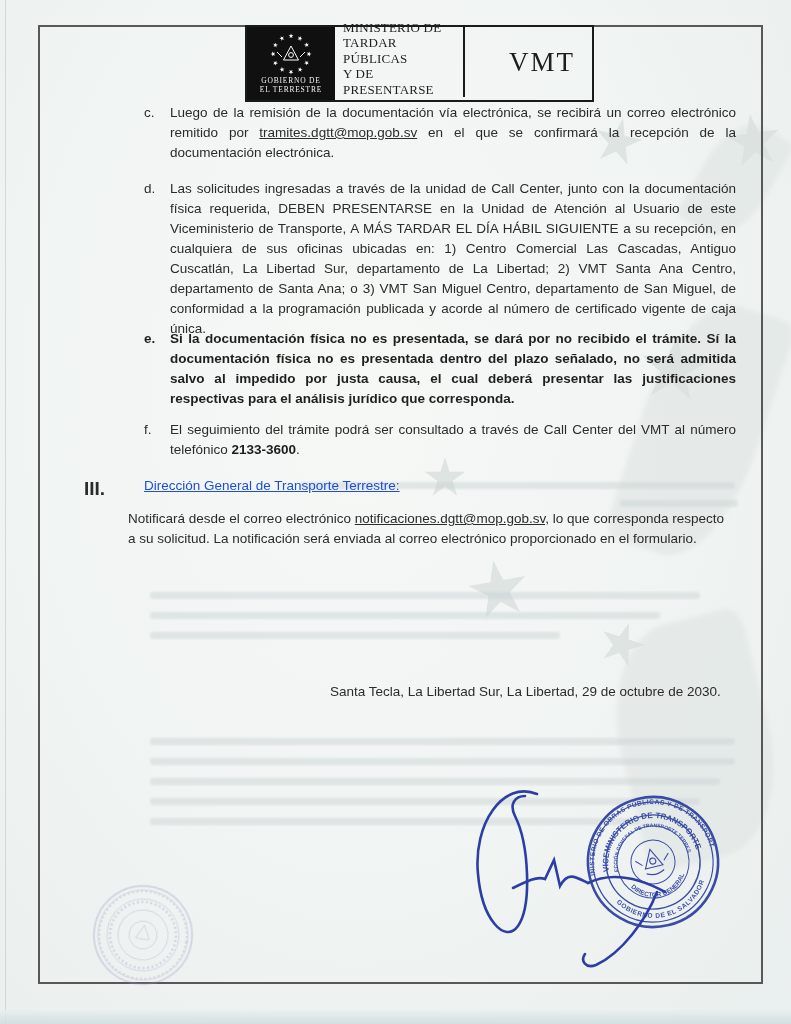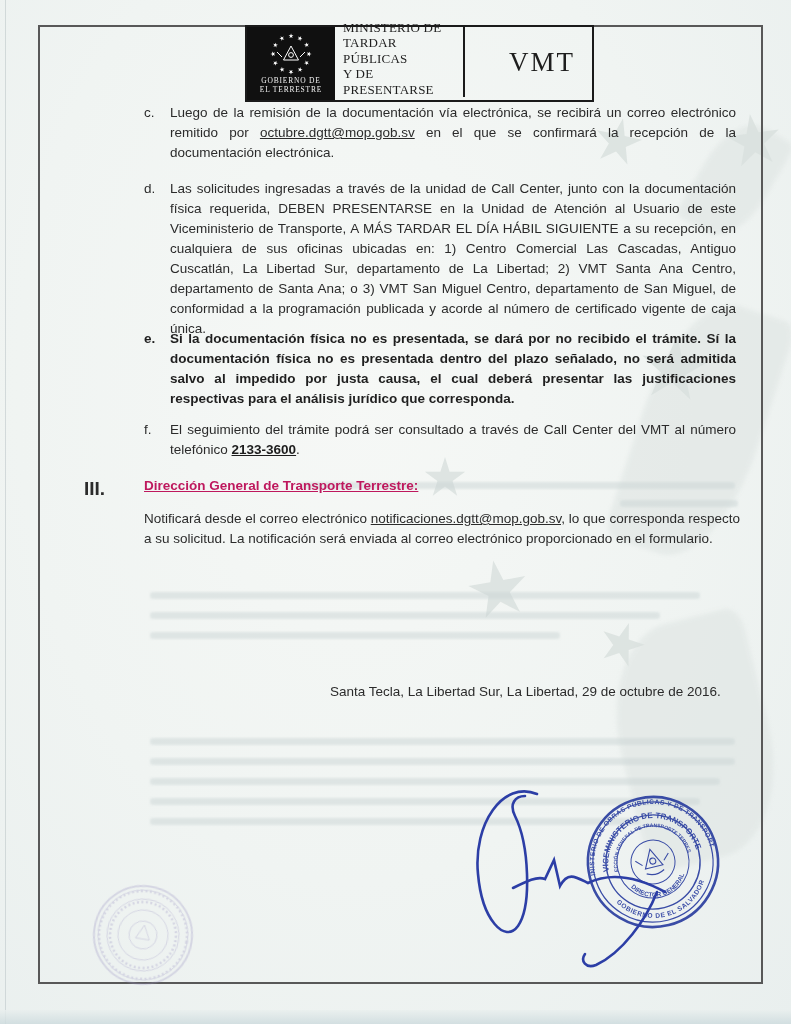--- a/index.html
+++ b/index.html
@@ -28,26 +28,26 @@
   .gov-text{font-family:"Liberation Serif", serif;color:#f2f2f2;font-size:7.5px;letter-spacing:.8px;line-height:8.5px;text-align:center;}
   .cell-ministry{width:130px;height:70px;border-right:2px solid #1a1a1a;display:flex;flex-direction:column;justify-content:flex-end;padding-left:8px;box-sizing:border-box;background:transparent;}
   .cell-ministry div{font-family:"Liberation Serif", serif;font-size:13px;line-height:15.5px;color:#1e1e1e;letter-spacing:.2px;}
   .cell-vmt{width:100px;height:70px;display:flex;align-items:center;justify-content:center;
     font-family:"Liberation Serif", serif;font-size:27px;letter-spacing:2px;color:#1e1e1e;padding-left:27px;}
 
   
   .item{position:absolute;display:flex;z-index:3;}
   .item .lbl{width:26px;flex:0 0 26px;font-size:13.5px;line-height:20px;}
   .item .txt{width:566px;font-size:13.5px;line-height:20px;text-align:justify;}
-  .bold{font-weight:bold;color:#1c1c1c;text-decoration:underline;}
+  .bold{font-weight:bold;color:#1c1c1c;}
   .u{text-decoration:underline;}
   #item-e .txt, #item-e .lbl{font-weight:bold;color:#1f1f1f;}
   .sec3-num{position:absolute;left:84px;top:478px;font-size:19px;font-weight:bold;z-index:3;}
-  .sec3-head{position:absolute;left:144px;top:478px;font-size:13.5px;font-weight:bold;text-decoration:underline;z-index:3;color:#be185d;}
-  .sec3-body{position:absolute;left:144px;top:509px;width:596px;font-size:13.5px;line-height:20px;text-align:justify;z-index:3;}
+  .sec3-head{position:absolute;left:144px;top:478px;font-size:13.5px;font-weight:normal;text-decoration:underline;z-index:3;color:#1d4ed8;}
+  .sec3-body{position:absolute;left:128px;top:509px;width:596px;font-size:13.5px;line-height:20px;text-align:justify;z-index:3;}
   .dateline{position:absolute;left:330px;top:684px;font-size:13.5px;z-index:3;}
 
   
   .stamp-blue{position:absolute;left:578px;top:787px;z-index:4;transform:rotate(-14deg);opacity:.92;}
   .stamp-faint{position:absolute;left:91px;top:883px;z-index:4;opacity:.3;filter:blur(.6px);transform:rotate(9deg);}
   .signature{position:absolute;left:445px;top:768px;z-index:5;}
 </style>
 </head>
 <body>
 
@@ -116,21 +116,21 @@
   <div class="cell-ministry">
     <div>MINISTERIO DE</div>
     <div>TARDAR PÚBLICAS</div>
     <div>Y DE PRESENTARSE</div>
   </div>
   <div class="cell-vmt">VMT</div>
 </div>
 
 <div class="item" id="item-c" style="left:144px;top:103px;">
   <span class="lbl">c.</span>
-  <div class="txt"><span>Luego de la remisión de la documentación vía electrónica, se recibirá un correo electrónico remitido por </span><span class="u">octubre.dgtt@mop.gob.sv</span><span> en el que se confirmará la recepción de la documentación electrónica.</span></div>
+  <div class="txt"><span>Luego de la remisión de la documentación vía electrónica, se recibirá un correo electrónico remitido por </span><span class="u">tramites.dgtt@mop.gob.sv</span><span> en el que se confirmará la recepción de la documentación electrónica.</span></div>
 </div>
 
 <div class="item" id="item-d" style="left:144px;top:179px;">
   <span class="lbl">d.</span>
   <div class="txt">Las solicitudes ingresadas a través de la unidad de Call Center, junto con la documentación física requerida, DEBEN PRESENTARSE en la Unidad de Atención al Usuario de este Viceministerio de Transporte, A MÁS TARDAR EL DÍA HÁBIL SIGUIENTE a su recepción, en cualquiera de sus oficinas ubicadas en: 1) Centro Comercial Las Cascadas, Antiguo Cuscatlán, La Libertad Sur, departamento de La Libertad; 2) VMT Santa Ana Centro, departamento de Santa Ana; o 3) VMT San Miguel Centro, departamento de San Miguel, de conformidad a la programación publicada y acorde al número de certificado vigente de caja única.</div>
 </div>
 
 <div class="item" id="item-e" style="left:144px;top:329px;">
   <span class="lbl">e.</span>
   <div class="txt">Si la documentación física no es presentada, se dará por no recibido el trámite. Sí la documentación física no es presentada dentro del plazo señalado, no será admitida salvo al impedido por justa causa, el cual deberá presentar las justificaciones respectivas para el análisis jurídico que corresponda.</div>
@@ -138,21 +138,21 @@
 
 <div class="item" id="item-f" style="left:144px;top:420px;">
   <span class="lbl">f.</span>
   <div class="txt"><span>El seguimiento del trámite podrá ser consultado a través de Call Center del VMT al número telefónico </span><span class="bold">2133-3600</span><span>.</span></div>
 </div>
 
 <div class="sec3-num">III.</div>
 <div class="sec3-head">Dirección General de Transporte Terrestre:</div>
 <div class="sec3-body"><span>Notificará desde el correo electrónico  </span><span class="u">notificaciones.dgtt@mop.gob.sv,</span><span> lo que corresponda respecto a su solicitud. La notificación será enviada al correo electrónico proporcionado en el formulario.</span></div>
 
-<div class="dateline">Santa Tecla, La Libertad Sur, La Libertad, 29 de octubre de 2016.</div>
+<div class="dateline">Santa Tecla, La Libertad Sur, La Libertad, 29 de octubre de 2030.</div>
 
 <svg class="stamp-faint" width="104" height="104" viewBox="0 0 104 104">
   <g fill="none" stroke="#9a92c2">
     <circle cx="52" cy="52" r="49" stroke-width="2"></circle>
     <circle cx="52" cy="52" r="45" stroke-width="1"></circle>
     <circle cx="52" cy="52" r="44" stroke-width="2.5" stroke-dasharray="2 2.5"></circle>
     <circle cx="52" cy="52" r="36" stroke-width="1"></circle>
     <circle cx="52" cy="52" r="33" stroke-width="2.5" stroke-dasharray="2 2.5"></circle>
     <circle cx="52" cy="52" r="25" stroke-width="1"></circle>
     <circle cx="52" cy="52" r="14" stroke-width="1"></circle>

